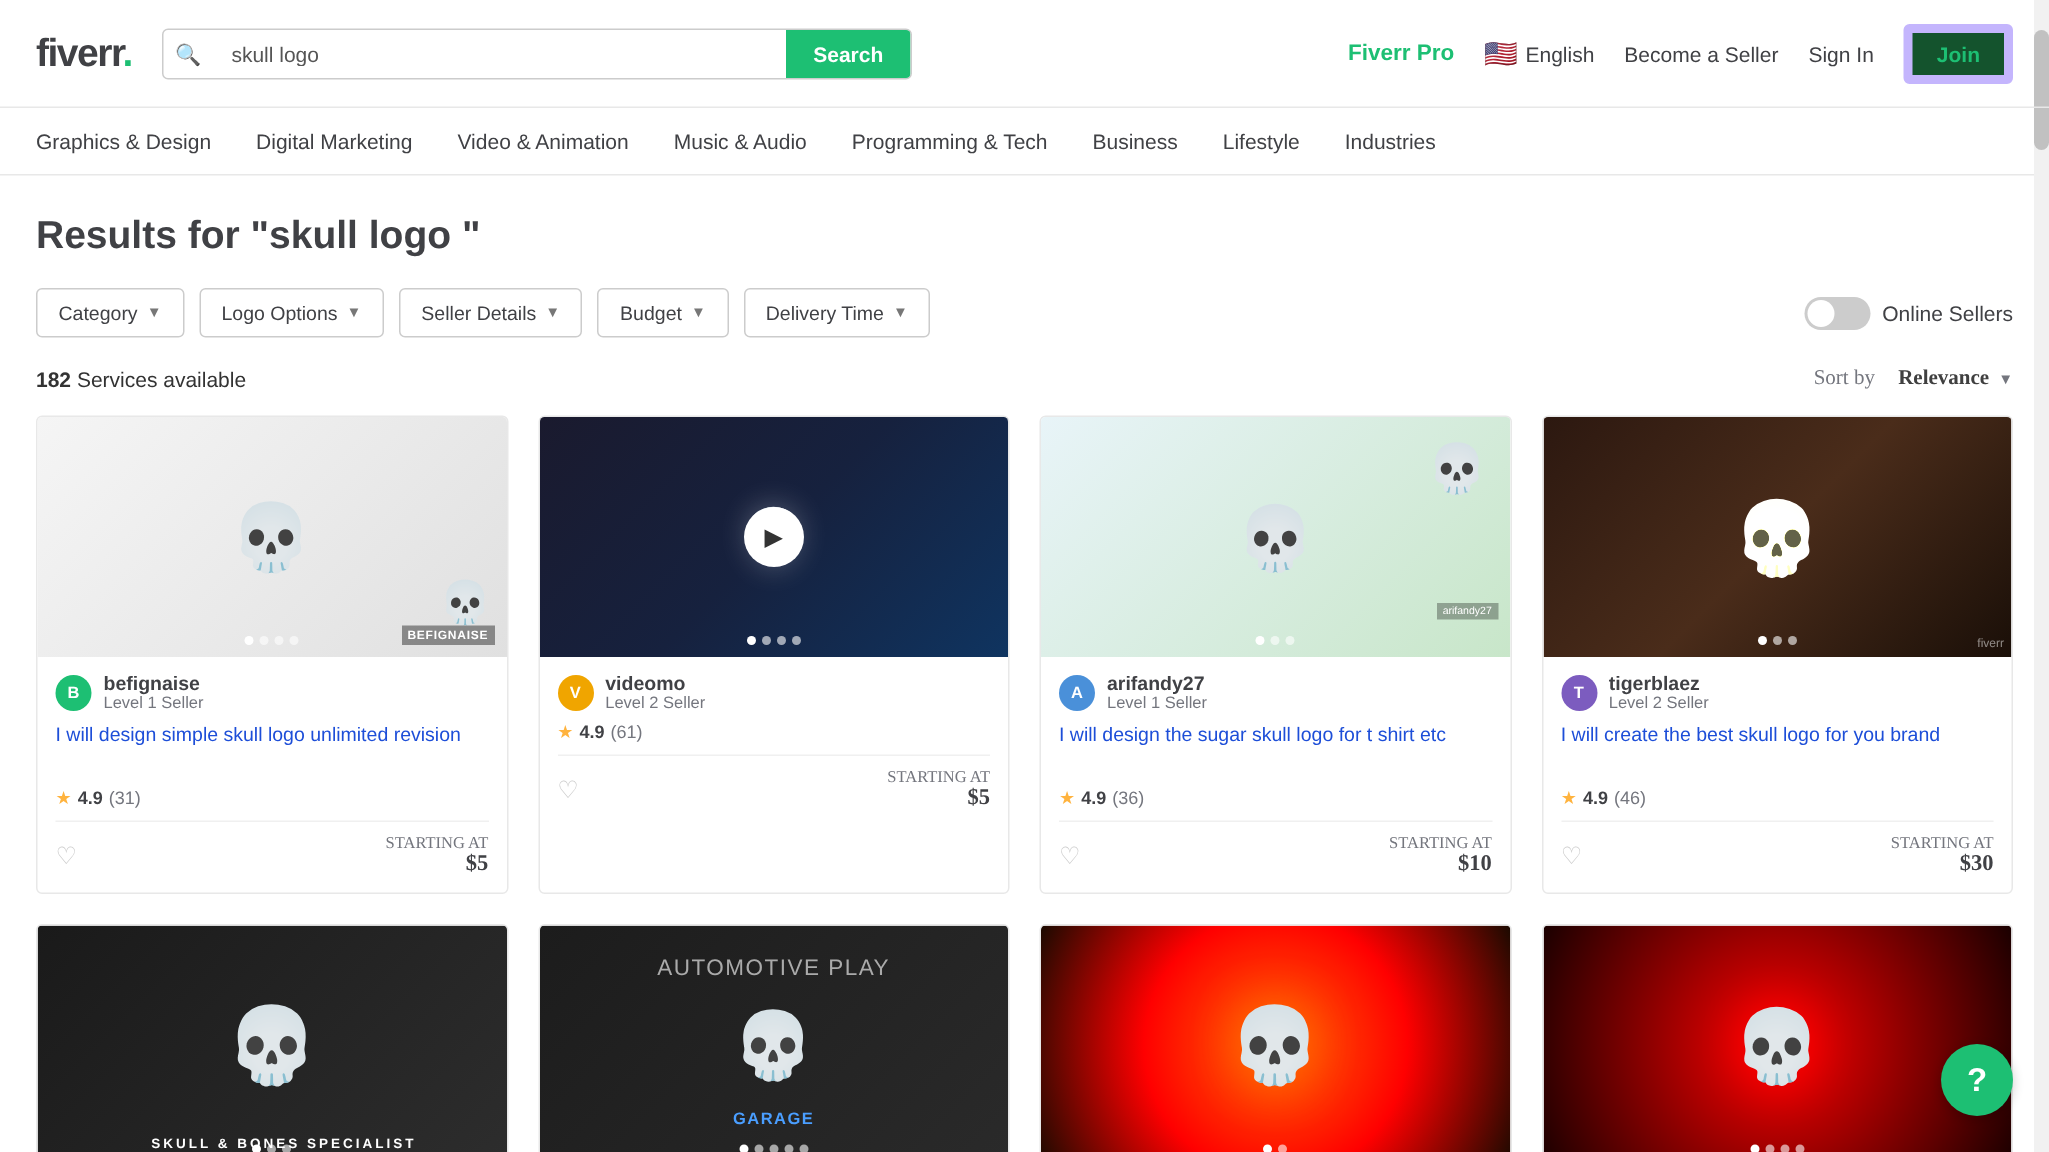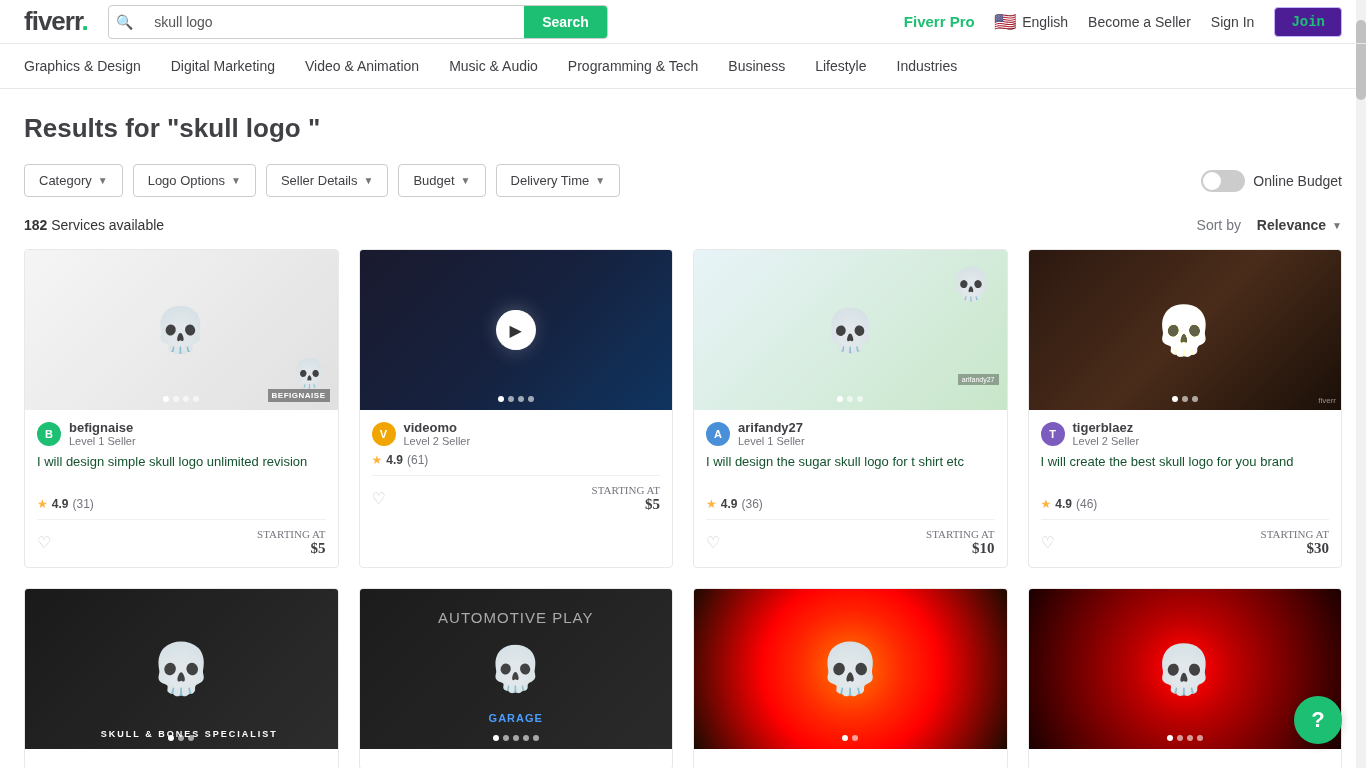--- a/index.html
+++ b/index.html
@@ -3,21 +3,21 @@
   <meta charset="utf-8">
   <style>
     * { box-sizing: border-box; margin: 0; padding: 0; }
     body { font-family: 'Helvetica Neue', Arial, sans-serif; font-size: 14px; color: #333; background: #fff; }
     
     
     .header {
       display: flex;
       align-items: center;
       padding: 0 24px;
-      height: 44px;
+      height: 72px;
       border-bottom: 1px solid #e8e8e8;
       position: relative;
       z-index: 10;
     }
     .logo {
       font-size: 26px;
       font-weight: bold;
       color: #404145;
       margin-right: 20px;
       letter-spacing: -1px;
@@ -68,29 +68,28 @@
       font-size: 14px;
       color: #404145;
     }
     .flag { font-size: 18px; }
     .become-seller, .sign-in {
       color: #404145;
       font-size: 14px;
       cursor: pointer;
     }
     .join-btn {
-      border: 1px solid #c4b5fd;
+      border: 6px solid #c4b5fd;
       color: #1dbf73;
       padding: 6px 16px;
       border-radius: 4px;
       font-size: 14px;
       cursor: pointer;
-      background: #4c1d95;
+      background: #14532d;
       font-weight: 600;
-      font-family: Liberation Mono, monospace;
     }
     
     
     .nav {
       display: flex;
       align-items: center;
       padding: 0 24px;
       border-bottom: 1px solid #e8e8e8;
       height: 45px;
       gap: 30px;
@@ -169,20 +168,21 @@
       justify-content: space-between;
       margin-bottom: 16px;
     }
     .sort-by {
       display: flex;
       align-items: center;
       gap: 6px;
       font-size: 14px;
       color: #74767e;
       cursor: pointer;
+      font-family: Liberation Serif, serif;
     }
     .sort-by strong { color: #404040; }
     .sort-by .chevron { font-size: 10px; }
     
     
     .cards-grid {
       display: grid;
       grid-template-columns: repeat(4, 1fr);
       gap: 20px;
     }
@@ -277,21 +277,21 @@
       font-size: 13px;
       font-weight: 600;
       color: #404145;
     }
     .seller-level {
       font-size: 11px;
       color: #74767e;
     }
     .card-title {
       font-size: 13px;
-      color: #14532d;
+      color: #1d4ed8;
       margin-bottom: 8px;
       line-height: 1.4;
       min-height: 36px;
     }
     .card-rating {
       display: flex;
       align-items: center;
       gap: 4px;
       margin-bottom: 8px;
     }
@@ -419,21 +419,21 @@
       <span class="chevron">▼</span>
     </button>
     <button class="filter-btn">
       <span>Delivery Time</span>
       <span class="chevron">▼</span>
     </button>
     <div class="online-toggle">
       <div class="toggle-switch off">
         <div class="toggle-knob"></div>
       </div>
-      <span>Online Budget</span>
+      <span>Online Sellers</span>
     </div>
   </div>
 
   <div class="services-bar">
     <div>
       <strong>182</strong>
       <span> </span><span>Services available</span>
     </div>
     <div class="sort-by">
       <span>Sort by</span>

